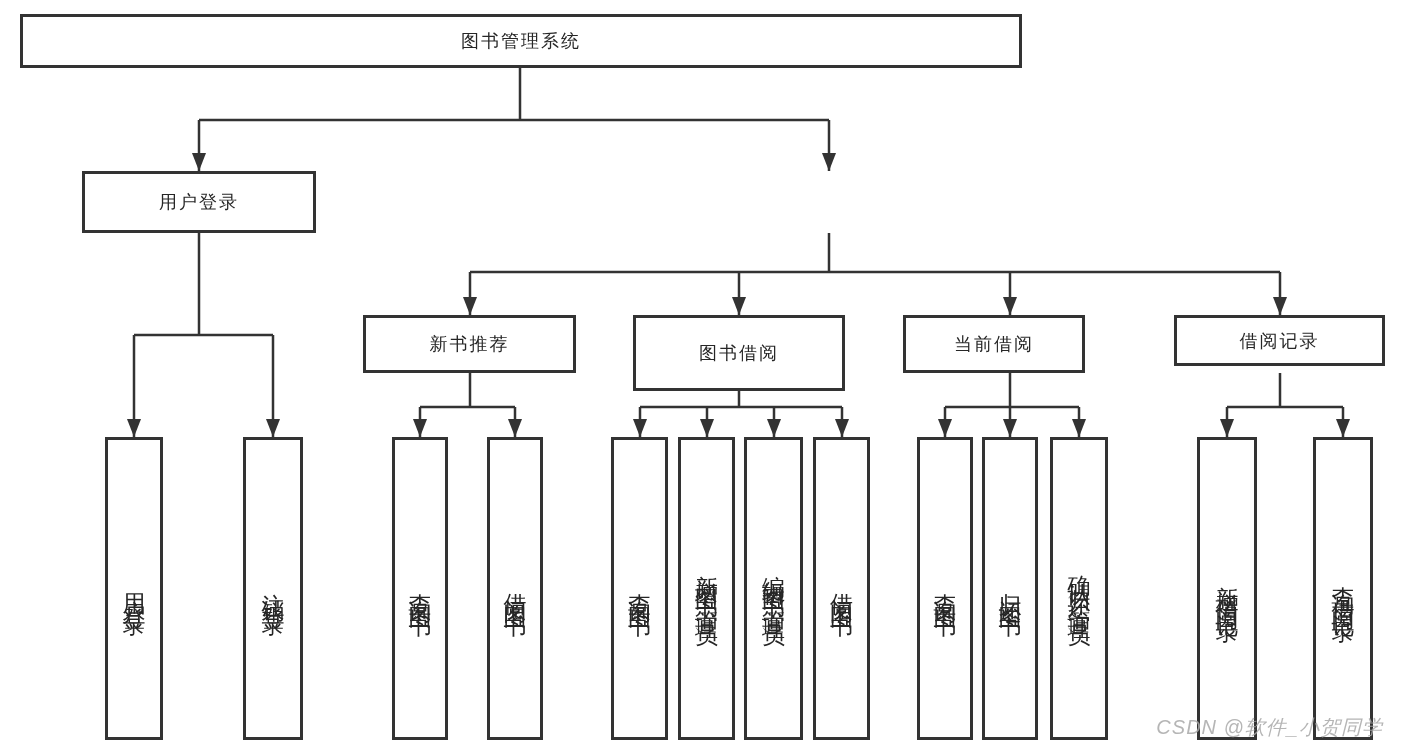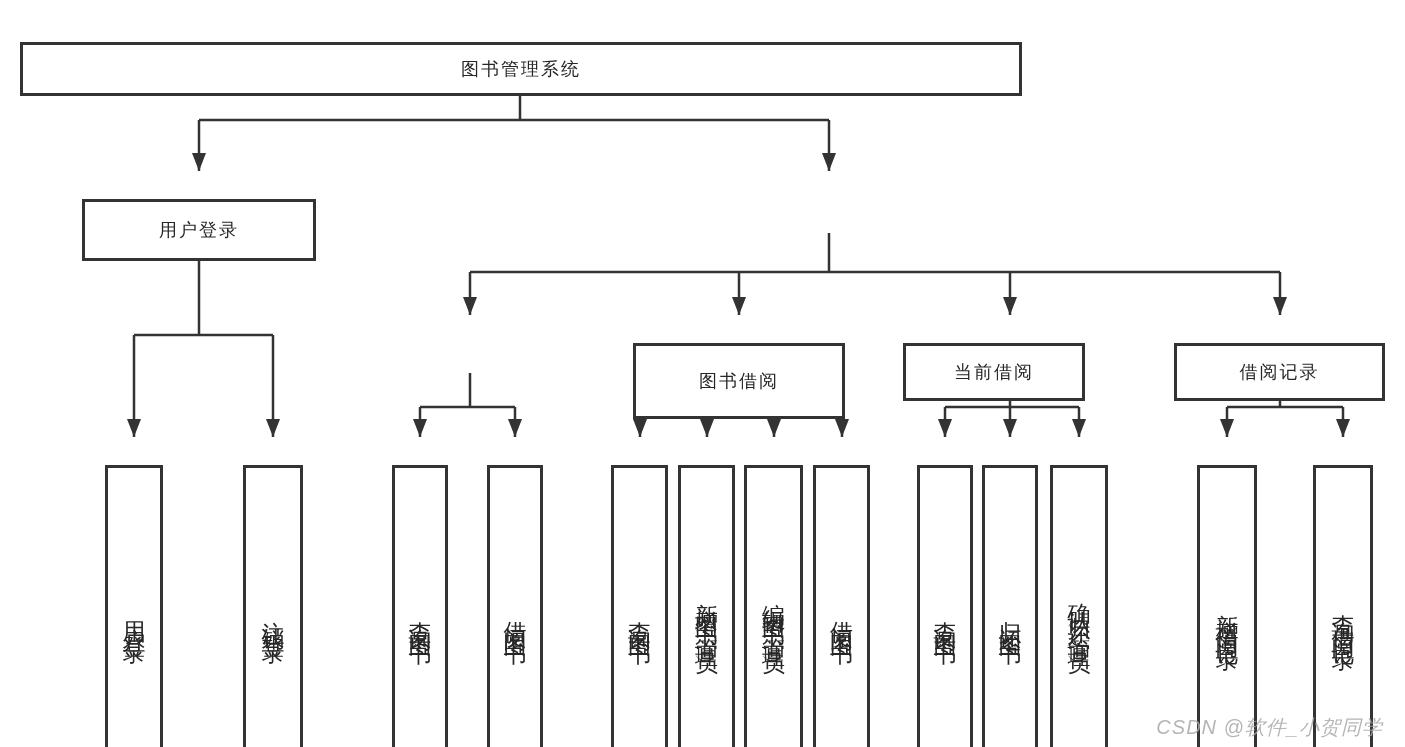--- a/index.html
+++ b/index.html
@@ -12,21 +12,21 @@
     font-family:"Liberation Sans","DejaVu Sans",sans-serif;
     color:var(--text);
   }
   .connectors{position:absolute;left:0;top:0;width:1405px;height:747px;z-index:1;}
   .connectors path{stroke:var(--line);stroke-width:2.5;fill:none;}
   .connectors line{stroke:var(--line);stroke-width:2.5;}
   .connectors polygon{fill:var(--line);}
   .box{
     position:absolute; box-sizing:border-box; background:#fff;
     border:3px solid var(--line); z-index:2;
-    display:flex; align-items:center; justify-content:center;margin-top:28px;
+    display:flex; align-items:center; justify-content:center;
   }
   .h{font-size:18px; letter-spacing:2px; white-space:nowrap;}
   .root{font-size:18px;}
   .v span{
     writing-mode:vertical-rl; text-orientation:mixed;
     font-size:23px; letter-spacing:7px; line-height:1;
     white-space:nowrap;
   }
   .watermark{
     position:absolute; right:22px; top:714px; z-index:3;
@@ -78,23 +78,24 @@
 
     <path d="M1280,373 V407 M1227,407 H1343"></path>
     <line x1="1227" y1="407" x2="1227" y2="437" marker-end="url(#ah)"></line>
     <line x1="1343" y1="407" x2="1343" y2="437" marker-end="url(#ah)"></line>
   </svg>
 
   <div class="box h root" style="left:20px;top:14px;width:1002px;height:54px">图书管理系统</div>
 
   <div class="box h" style="left:82px;top:171px;width:234px;height:62px">用户登录</div>
 
+  <div class="box h" style="left:363px;top:315px;width:213px;height:58px">新书推荐</div>
   <div class="box h" style="left:633px;top:315px;width:212px;height:76px">图书借阅</div>
   <div class="box h" style="left:903px;top:315px;width:182px;height:58px">当前借阅</div>
-  <div class="box h" style="left:1174px;top:315px;width:211px;height:58px">借阅记录</div>
+  <div class="box h" style="left:1174px;top:315px;width:211px;height:51px">借阅记录</div>
 
   <div class="box v" style="left:105px;top:437px;width:58px;height:303px">
     <span>用户登录</span>
     </div>
   <div class="box v" style="left:243px;top:437px;width:60px;height:303px">
     <span>注销登录</span>
     </div>
 
   <div class="box v" style="left:392px;top:437px;width:56px;height:303px">
     <span>查询图书</span>

